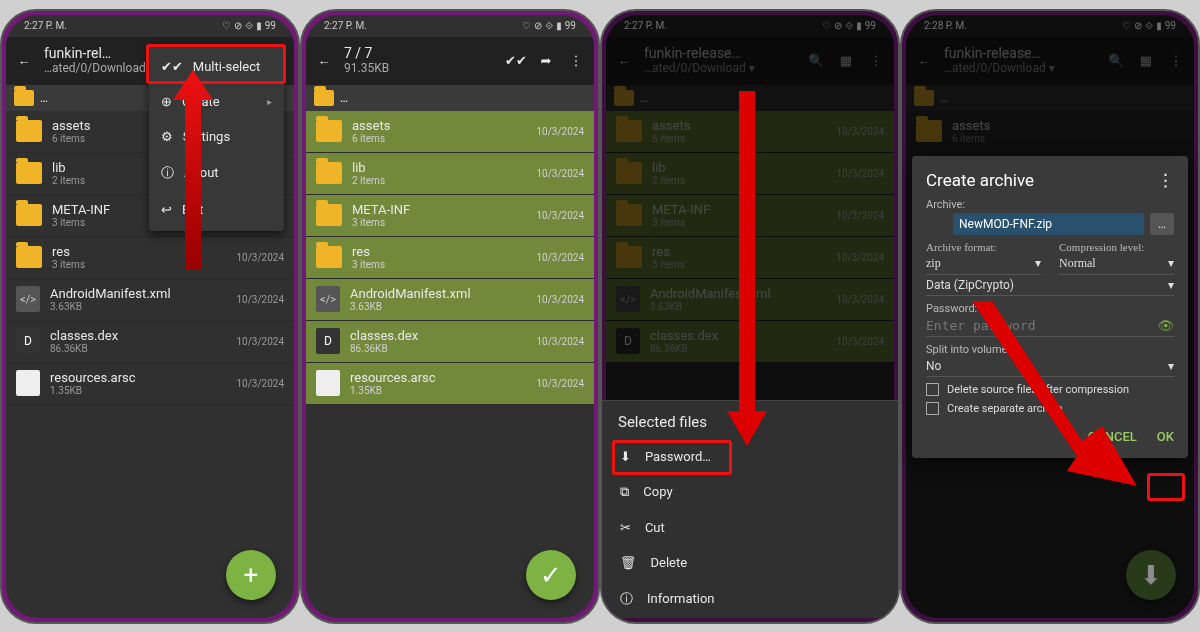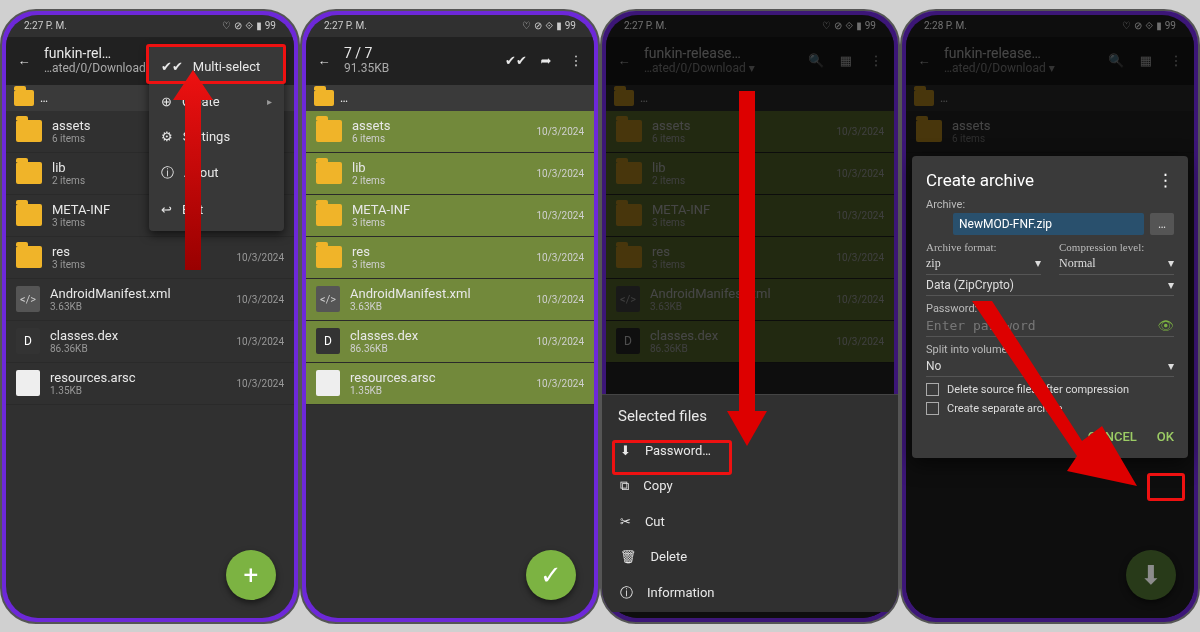--- a/index.html
+++ b/index.html
@@ -9,21 +9,21 @@
     height: 632px;
     display: flex;
     justify-content: space-around;
     align-items: center;
     font-family: Roboto, Arial, sans-serif;
     font-size: 13px;
   }
   .phone {
     width: 324px;
     height: 615px;
-    background: #6d28d9;
+    background: #701a75;
     border-radius: 36px;
     border: 2px solid #555;
     position: relative;
     overflow: hidden;
     color: #e8e8e8;
   }
   .notch {
     position: absolute;
     top: 8px; left: 50%; transform: translateX(-50%);
     width: 10px; height: 10px; border-radius: 50%;
@@ -101,21 +101,21 @@
     width:135px; box-shadow:0 4px 10px rgba(0,0,0,.6);
     z-index: 50;
   }
   .menu .item {
     display:flex; align-items:center; gap:10px;
     padding:10px 12px; font-size:13px;
   }
   .menu .item .chev { margin-left:auto; font-size:10px; color:#999; }
 
   .sheet {
-    position:absolute; left:0; right:0; bottom:10px;
+    position:absolute; left:0; right:0; bottom:4px;
     background:#303030; border-top:1px solid #444;
     z-index:40;
   }
   .sheet .head { padding:12px 16px 8px; font-size:15px; }
   .sheet .item { display:flex; align-items:center; gap:14px; padding:10px 18px; font-size:13px; }
 
   .dialog {
     position:absolute; left:10px; right:10px; top:145px;
     background:#3a3a3a; border-radius:4px; padding:14px;
     z-index:50; font-size:12px; color:#ddd;

